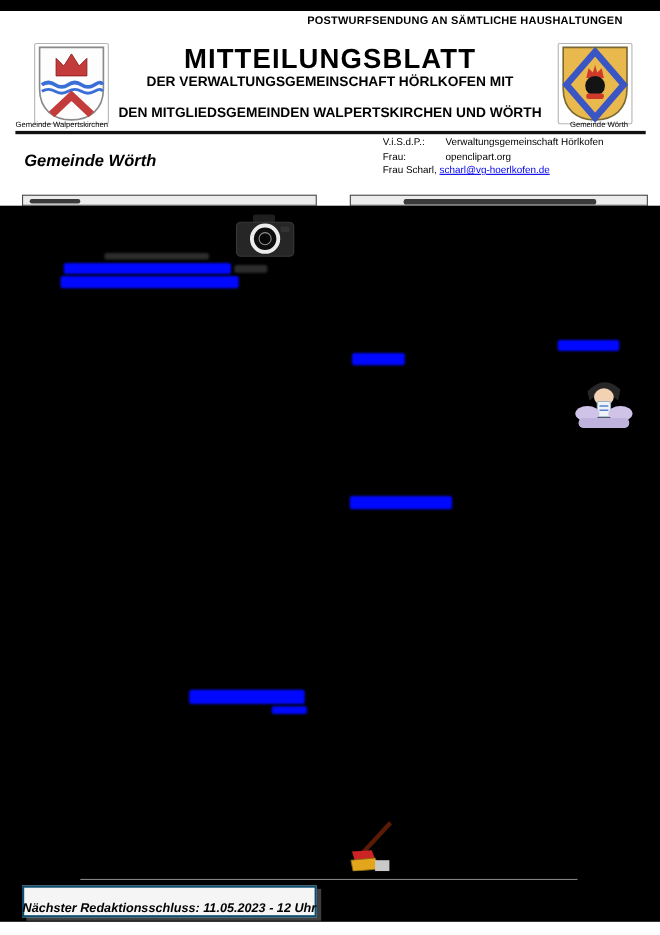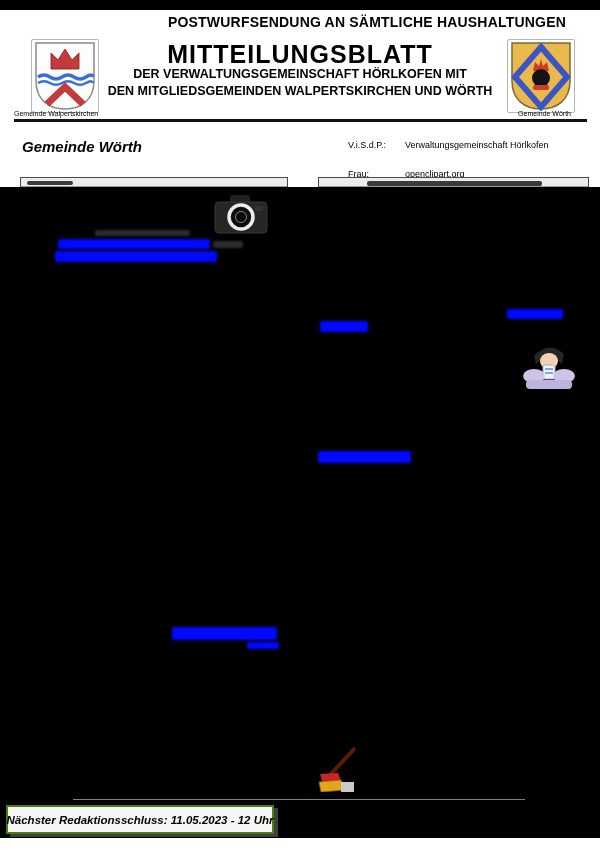--- a/index.html
+++ b/index.html
@@ -6,36 +6,36 @@
   #page{
     position:relative;width:600px;height:850px;background:#ffffff;
     font-family:"Liberation Sans",sans-serif;overflow:hidden;margin:0 auto;
   }
   .abs{position:absolute;}
 
   
   #top-bar{left:0;top:0;width:600px;height:10px;background:#000;}
 
   
-  #postal-note{top:14px;right:34px;font-size:14px;font-weight:bold;color:#000;letter-spacing:.2px;}
+  #postal-note{top:14px;right:34px;font-size:10px;font-weight:bold;color:#000;letter-spacing:.2px;}
   #main-title{left:0;right:0;top:40px;text-align:center;font-size:25px;font-weight:bold;letter-spacing:1px;color:#000;}
   #subtitle1{left:0;right:0;top:67px;text-align:center;font-size:12.5px;font-weight:bold;color:#000;}
-  #subtitle2{left:0;right:0;top:84px;text-align:center;font-size:12.5px;font-weight:bold;color:#000;}
+  #subtitle2{left:0;right:0;top:95px;text-align:center;font-size:12.5px;font-weight:bold;color:#000;}
 
   .crest-card{width:66px;height:72px;background:#fff;border:1px solid #b5b5b5;border-radius:2px;}
   #crest-left{left:31px;top:39px;}
   #crest-right{left:507px;top:39px;}
   #crest-left-label{left:14px;top:110px;font-size:7px;color:#000;}
   #crest-right-label{right:29px;top:110px;font-size:7px;color:#000;}
 
   #head-rule{left:14px;right:13px;top:119px;height:2.5px;background:#111;}
 
   
   #imprint{left:348px;top:123px;width:240px;font-size:9px;color:#000;line-height:12.5px;}
-  .imp-row{display:flex;margin-top:16px;}
+  .imp-row{display:flex;}
   .imp-label{width:57px;flex:none;}
   #imprint a,.email-link{color:#0000ee;text-decoration:underline;cursor:pointer;}
 
   
   #issue{left:22px;top:138px;font-size:15px;font-weight:bold;font-style:italic;color:#000;line-height:18px;}
 
   
   .section-box{top:177px;height:10px;background:#ececec;border:1px solid #4a4a4a;box-shadow:inset 0 -2px 0 #9a9a9a;overflow:hidden;}
   #box-left{left:20px;width:266px;}
   #box-right{left:318px;width:269px;}
@@ -44,23 +44,23 @@
   
   #black-area{left:0;top:187px;width:600px;height:651px;background:#000;}
   #black-area .abs{position:absolute;}
 
   .bluelink{background:#0008ff;filter:blur(1px);border-radius:2px;cursor:pointer;}
   .graybit{background:#2c2c2c;filter:blur(1px);border-radius:2px;}
 
   #thin-line{left:73px;top:612px;width:452px;height:1px;background:#9a9a9a;opacity:.85;}
 
   #deadline-box{
-    left:6px;top:618px;width:264px;height:25px;background:#f5f5f5;
-    border:2px solid #4d7c0f;box-shadow:4px 3px 0 #3f3f3f;
-    display:flex;align-items:center;justify-content:center;
+    left:20px;top:618px;width:264px;height:25px;background:#f5f5f5;
+    border:2px solid #0c4a6e;box-shadow:4px 3px 0 #3f3f3f;
+    display:flex;align-items:flex-end;justify-content:center;
   }
   #deadline-box span{font-size:11.5px;font-weight:bold;font-style:italic;color:#000;white-space:nowrap;}
 </style>
 </head>
 <body>
 
 <div id="page">
 
   <div class="abs" id="top-bar"></div>
 
@@ -95,20 +95,23 @@
   <div class="abs" id="head-rule"></div>
 
   <div class="abs" id="imprint">
     <div class="imp-row">
       <span class="imp-label">V.i.S.d.P.:</span>
       <span>Verwaltungsgemeinschaft Hörlkofen</span>
     </div>
     <div class="imp-row">
       <span class="imp-label">Frau:</span>
       <span>openclipart.org</span>
+    </div>
+    <div>
+      <span>Frau Scharl, </span><span class="email-link">scharl@vg-hoerlkofen.de</span>
     </div>
   </div>
 
   <div class="abs" id="issue">
     <div>Gemeinde Wörth</div>
   </div>
 
   <div class="abs section-box" id="box-left">
     <span class="smudge" style="left:6px;top:3px;width:46px;height:4px;"></span>
   </div>

